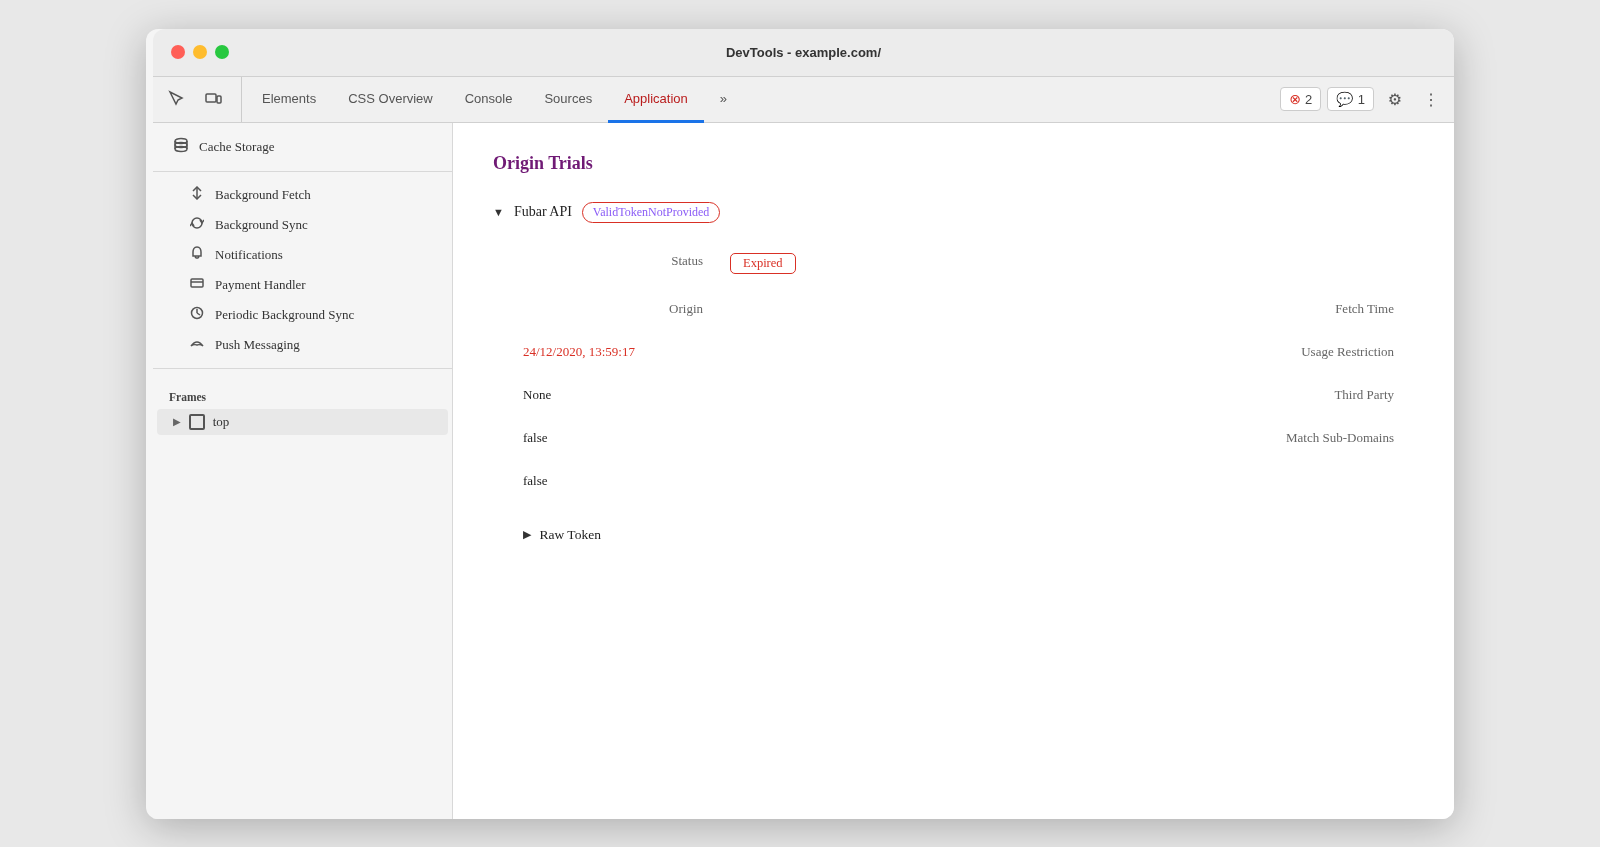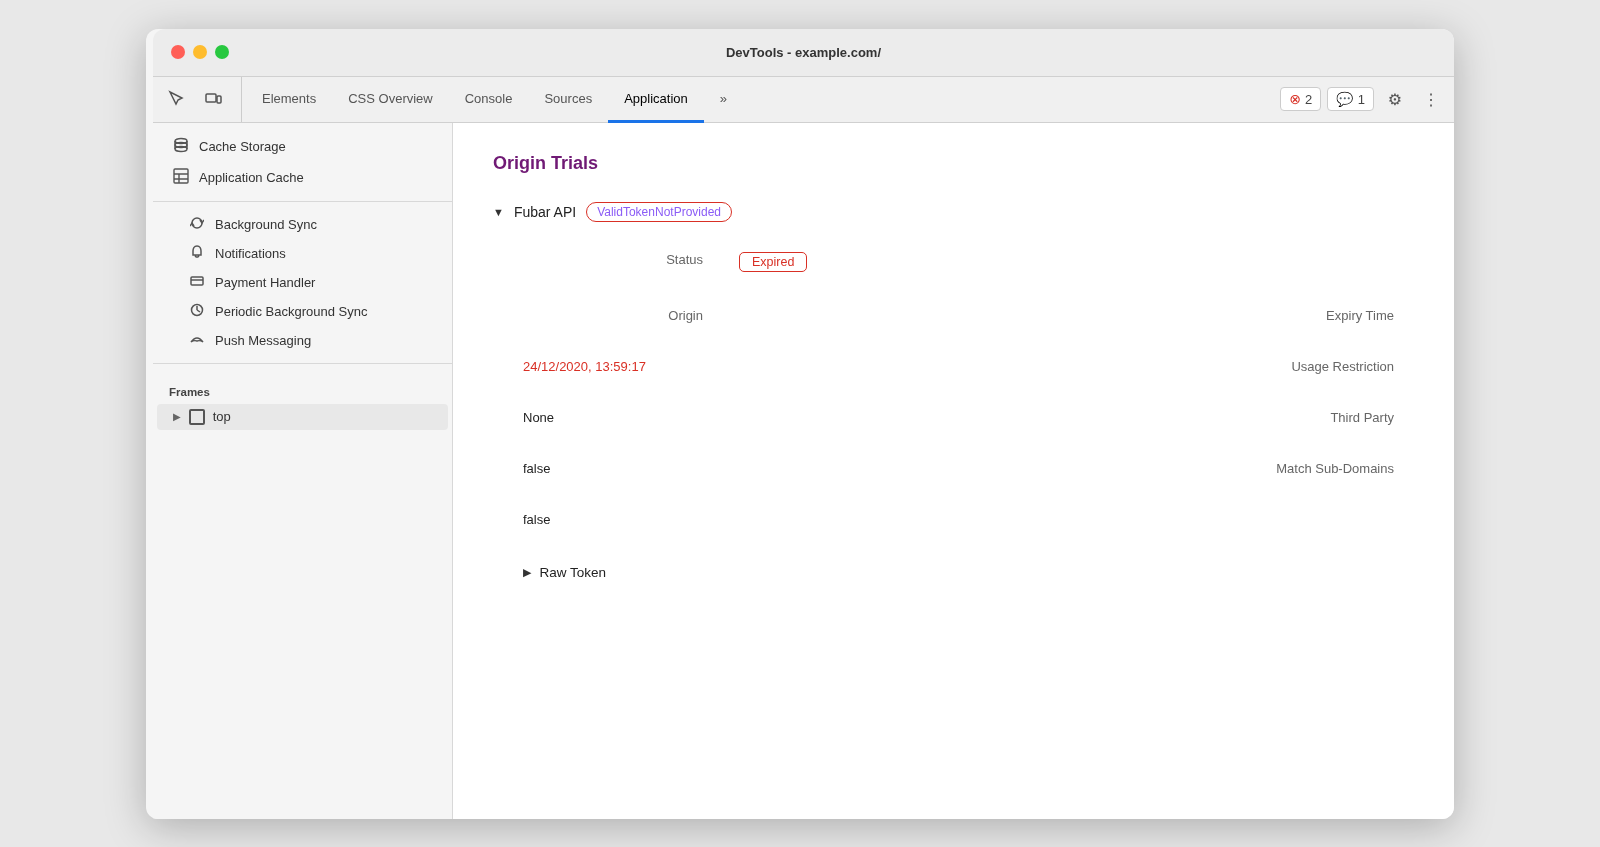--- a/index.html
+++ b/index.html
@@ -94,21 +94,21 @@
       align-items: center;
       font-size: 13px;
       color: #555;
       cursor: pointer;
       border-bottom: 3px solid transparent;
       position: relative;
       top: 1px;
       white-space: nowrap;
     }
     .tab.active {
-      color: #000000;
+      color: #b91c1c;
       border-bottom: 3px solid #1a73e8;
       font-weight: 500;
     }
     .toolbar-right {
       display: flex;
       align-items: center;
       gap: 6px;
       margin-left: auto;
     }
     .badge-btn {
@@ -133,20 +133,21 @@
       cursor: pointer;
       color: #555;
       font-size: 16px;
       display: flex; align-items: center; justify-content: center;
     }
     
     .main {
       display: flex;
       flex: 1;
       overflow: hidden;
+      font-family: Liberation Serif, serif;
     }
     
     .sidebar {
       width: 300px;
       background: #f5f5f5;
       border-right: 1px solid #d8d8d8;
       overflow-y: auto;
       flex-shrink: 0;
       padding-bottom: 20px;
     }
@@ -241,21 +242,21 @@
       border-radius: 20px;
       padding: 2px 10px;
       font-size: 12px;
       color: #8b5cf6;
       background: white;
     }
     
     .detail-grid {
       display: grid;
       grid-template-columns: 200px auto;
-      gap: 16px;
+      gap: 7px;
       margin-left: 30px;
     }
     .detail-label {
       font-size: 13px;
       color: #666;
       text-align: right;
       padding: 10px 20px 10px 0;
       font-weight: 400;
     }
     .detail-value {
@@ -369,36 +370,35 @@
               <line x1="2" y1="4" x2="2" y2="8"></line>
               <line x1="14" y1="4" x2="14" y2="8"></line>
               <ellipse cx="8" cy="8" rx="6" ry="2.5"></ellipse>
               <line x1="2" y1="8" x2="2" y2="12"></line>
               <line x1="14" y1="8" x2="14" y2="12"></line>
               <ellipse cx="8" cy="12" rx="6" ry="2.5"></ellipse>
             </svg>
           </span>
           <span>Cache Storage</span>
         </div>
-        <div class="sidebar-item sidebar-item-top">
-          <span class="item-icon">
-            <svg width="16" height="16" viewBox="0 0 16 16" fill="none" stroke="#555" stroke-width="1.4">
-              <rect x="1" y="1" width="14" height="14" rx="1"></rect>
-              <line x1="1" y1="6" x2="15" y2="6"></line>
-              <line x1="1" y1="11" x2="15" y2="11"></line>
-              <line x1="6" y1="6" x2="6" y2="15"></line>
-            </svg>
-          </span>
-          <span>Application Cache</span>
-        </div>
       </div>
 
       <div class="sidebar-divider"></div>
 
 
+      <div class="sidebar-item">
+        <span class="item-icon">
+          <svg width="14" height="14" viewBox="0 0 14 14" stroke="#555" stroke-width="1.5" fill="none">
+            <line x1="7" y1="1" x2="7" y2="13"></line>
+            <polyline points="3,5 7,1 11,5"></polyline>
+            <polyline points="3,9 7,13 11,9"></polyline>
+          </svg>
+        </span>
+        <span>Background Fetch</span>
+      </div>
       <div class="sidebar-item">
         <span class="item-icon">
           <svg width="14" height="14" viewBox="0 0 14 14" stroke="#555" stroke-width="1.5" fill="none">
             <path d="M2 7 A5 5 0 0 1 12 7"></path>
             <path d="M12 7 A5 5 0 0 1 2 7"></path>
             <polyline points="10,4 12,7 14,4"></polyline>
             <polyline points="4,10 2,7 0,10"></polyline>
           </svg>
         </span>
         <span>Background Sync</span>
@@ -469,21 +469,21 @@
           </div>
           <div class="detail-value">
             <span class="status-badge">Expired</span>
           </div>
 
           <div class="detail-label">
             <span>Origin</span>
           </div>
 
           <div class="detail-label">
-            <span>Expiry Time</span>
+            <span>Fetch Time</span>
           </div>
           <div class="detail-value">
             <span class="expiry-value">24/12/2020, 13:59:17</span>
           </div>
 
           <div class="detail-label">
             <span>Usage Restriction</span>
           </div>
           <div class="detail-value">
             <span>None</span>

